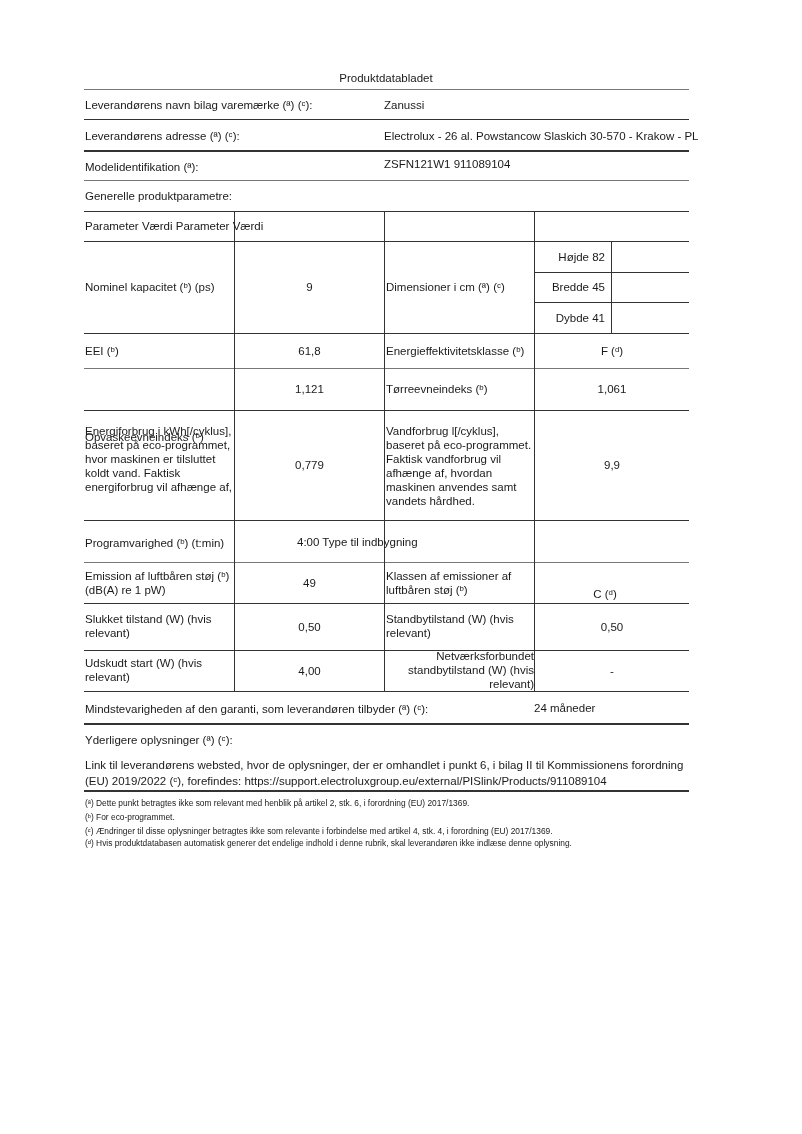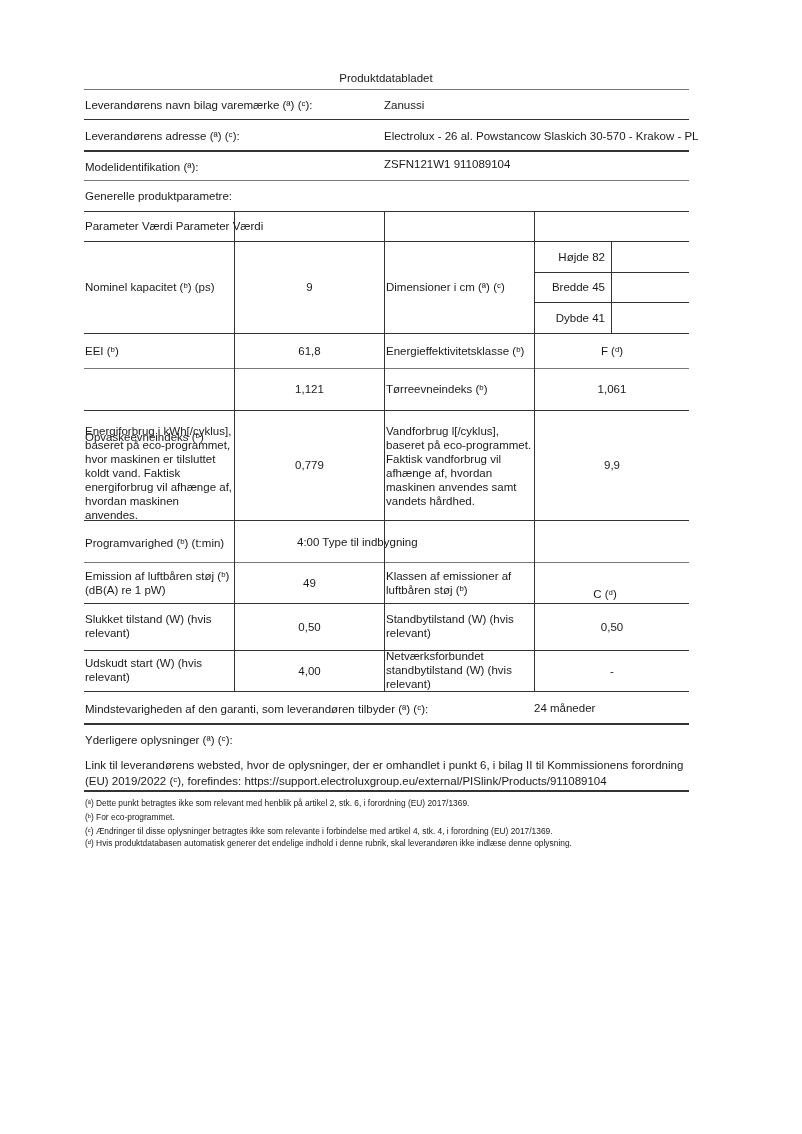--- a/index.html
+++ b/index.html
@@ -72,21 +72,20 @@
 <div class="cell center" style="left:235px;top:368px;width:149px;height:42px;">1,121</div>
 <div class="cell" style="left:386px;top:368px;width:148px;height:42px;">Tørreevneindeks (ᵇ)</div>
 <div class="cell center" style="left:535px;top:368px;width:154px;height:42px;">1,061</div>
 
 <div class="abs" style="left:85px;top:424px;width:148px;font-size:11.5px;line-height:14px;">
   <div>Energiforbrug i kWh[/cyklus],</div>
   <div>baseret på eco-programmet,</div>
   <div>hvor maskinen er tilsluttet</div>
   <div>koldt vand. Faktisk</div>
   <div>energiforbrug vil afhænge af,</div>
-  <div>hvordan maskinen anvendes.</div>
 </div>
 <div class="cell center" style="left:235px;top:410px;width:149px;height:110px;">0,779</div>
 <div class="abs" style="left:386px;top:424px;width:148px;font-size:11.5px;line-height:14px;">
   <div>Vandforbrug l[/cyklus],</div>
   <div>baseret på eco-programmet.</div>
   <div>Faktisk vandforbrug vil</div>
   <div>afhænge af, hvordan</div>
   <div>maskinen anvendes samt</div>
   <div>vandets hårdhed.</div>
 </div>
@@ -115,21 +114,21 @@
   <div>Standbytilstand (W) (hvis</div>
   <div>relevant)</div>
 </div>
 <div class="cell center" style="left:535px;top:603px;width:154px;height:47px;">0,50</div>
 
 <div class="abs" style="left:85px;top:656px;width:148px;font-size:11.5px;line-height:14px;">
   <div>Udskudt start (W) (hvis</div>
   <div>relevant)</div>
 </div>
 <div class="cell center" style="left:235px;top:650px;width:149px;height:41px;">4,00</div>
-<div class="abs" style="left:386px;top:649px;width:148px;font-size:11.5px;line-height:14px;">
+<div class="abs" style="left:386px;top:649px;width:148px;font-size:11.5px;line-height:14px;text-align:right;">
   <div>Netværksforbundet</div>
   <div>standbytilstand (W) (hvis</div>
   <div>relevant)</div>
 </div>
 <div class="cell center" style="left:535px;top:650px;width:154px;height:41px;">-</div>
 
 <div class="abs t" style="left:85px;top:702px;">Mindstevarigheden af den garanti, som leverandøren tilbyder (ª) (ᶜ):</div>
 <div class="abs t" style="left:534px;top:701px;">24 måneder</div>
 
 <div class="abs t" style="left:85px;top:733px;">Yderligere oplysninger (ª) (ᶜ):</div>

